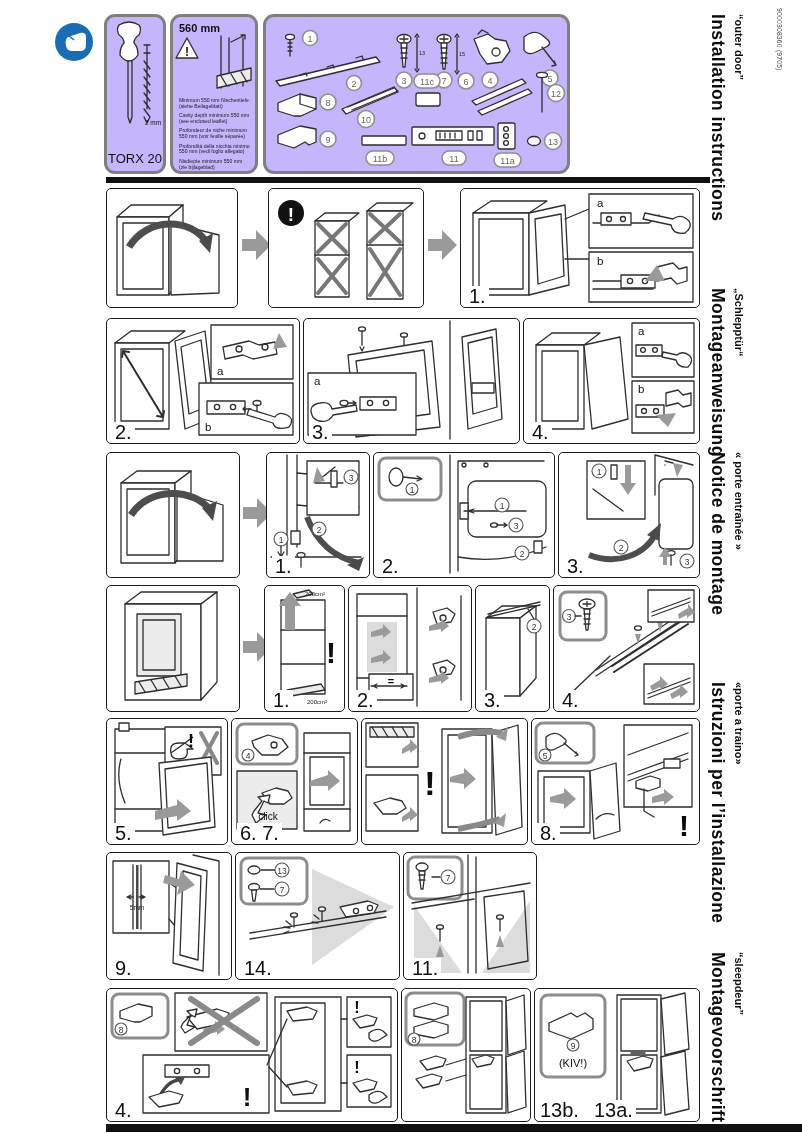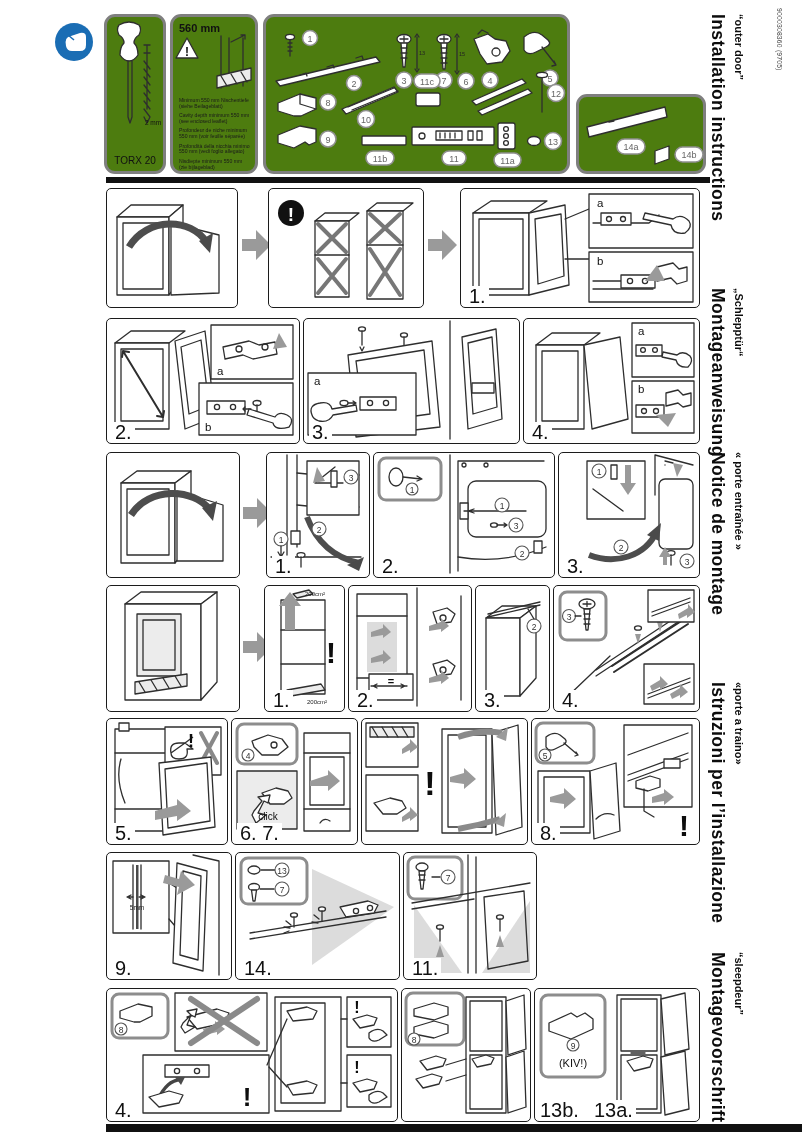--- a/index.html
+++ b/index.html
@@ -1,19 +1,19 @@
 <!DOCTYPE html>
 <html><head>
 <meta charset="utf-8">
 <style>
   *{box-sizing:border-box}
   html,body{margin:0;padding:0;background:#e8e8e8}
   .page{position:relative;width:802px;height:1133px;background:#fff;font-family:"Liberation Sans",sans-serif;overflow:hidden;margin:0 auto}
   .panel{position:absolute;background:#fff;border:1.7px solid #1c1c1c;border-radius:5px}
-  .gpanel{position:absolute;background:#4d7c0f;border:3px solid #7f7f7f;border-radius:11px}
+  .gpanel{position:absolute;background:#c4b5fd;border:3px solid #7f7f7f;border-radius:11px}
   .ginset{fill:#fff;stroke:#8d8d8d;stroke-width:3;rx:7}
   .step{position:absolute;left:5px;bottom:1px;font-size:20px;line-height:1;color:#111;background:#fff;padding:0 3px;z-index:3}
   .bar{position:absolute;background:#111}
   .vblock{position:absolute;writing-mode:vertical-lr}
   .vtitle{display:block;font-weight:bold;font-size:17.5px;letter-spacing:.4px;color:#0c0c0c;white-space:nowrap}
   .vsub{display:block;font-weight:bold;font-size:11px;margin-left:5px;color:#0c0c0c;white-space:nowrap}
   .vcode{position:absolute;writing-mode:vertical-lr;font-size:6.8px;color:#444;letter-spacing:.2px}
   svg{display:block;overflow:visible}
   svg text{dominant-baseline:central;font-family:"Liberation Sans",sans-serif}
   .d{stroke:#2e2e2e;stroke-width:1.3;fill:none;stroke-linejoin:round;stroke-linecap:round}
@@ -25,21 +25,21 @@
   .pnC{stroke:#8f8f8f;stroke-width:1.6;fill:#fff}
   .pnT{fill:#666;font-size:9px;text-anchor:middle}
   .calC{stroke:#555;stroke-width:1.1;fill:#fff}
   .calT{fill:#333;font-size:8.5px;text-anchor:middle}
   .lblT{fill:#111;font-size:11.5px}
   .exT{font-weight:bold;fill:#0d0d0d;text-anchor:middle}
   .xln{stroke:#8a8a8a;stroke-width:6;stroke-linecap:round;fill:none}
   .tinyT{fill:#222;font-size:5.5px;text-anchor:middle}
   .note{font-size:5.1px;line-height:1.15;color:#1a1a1a;margin:0 0 3.5px 0}
   .dim560{font-weight:bold;font-size:11px;color:#111;margin:5px 0 0 6px}
-  .torx{position:absolute;bottom:5px;left:0;width:100%;text-align:center;font-size:10px;color:#111}
+  .torx{position:absolute;bottom:5px;left:0;width:100%;text-align:center;font-size:13px;color:#111}
 </style>
 </head>
 <body>
 
 <div class="page">
 
   <div class="vcode" style="left:776px;top:8px">9000308360 (9705)</div>
 
   <div class="vblock" style="left:707px;top:14px">
     <span class="vtitle">Installation instructions</span>
@@ -189,31 +189,20 @@
       <rect class="pnC" x="228" y="136" width="27" height="14" rx="7"></rect>
         <text class="pnT" x="241.5" y="143.5">11a</text>
 
       <ellipse class="df" cx="268" cy="124" rx="6.5" ry="4.5"></ellipse>
       <circle class="pnC" cx="287" cy="124" r="8.5"></circle>
         <text class="pnT" x="287" y="124.5">13</text>
     </svg>
   </div>
 
 
-  <div class="gpanel" style="left:576px;top:94px;width:130px;height:80px">
-    <svg width="124" height="74" viewBox="0 0 124 74">
-      <polygon class="df" points="8,30 86,10 88,20 10,40"></polygon>
-        <path class="d" d="M30 25 l5 -1 m22 -7 l5 -1"></path>
-      <rect class="pnC" x="38" y="42" width="28" height="15" rx="7.5"></rect>
-        <text class="pnT" x="52" y="49.5">14a</text>
-      <polygon class="df" points="76,54 90,49 90,62 76,67"></polygon>
-      <rect class="pnC" x="96" y="50" width="28" height="15" rx="7.5"></rect>
-        <text class="pnT" x="110" y="57.5">14b</text>
-    </svg>
-  </div>
 
   <div class="bar" style="left:106px;top:177px;width:604px;height:6px"></div>
 
   <div class="panel" style="left:106px;top:188px;width:132px;height:120px">
     <svg width="128" height="116" viewBox="0 0 128 116">
       <polygon class="df" points="10,28 24,16 76,16 62,28"></polygon>
       <rect class="df" x="10" y="28" width="52" height="78"></rect>
       <polygon class="df" points="62,28 76,16 76,86 62,106"></polygon>
       <rect class="d" x="16" y="34" width="40" height="66"></rect>
       <polygon class="df" points="64,34 112,46 112,104 64,106"></polygon>

